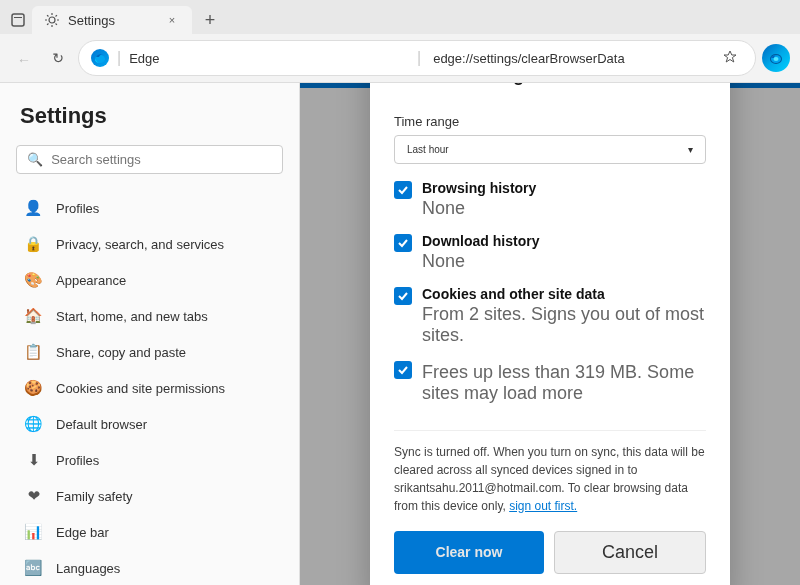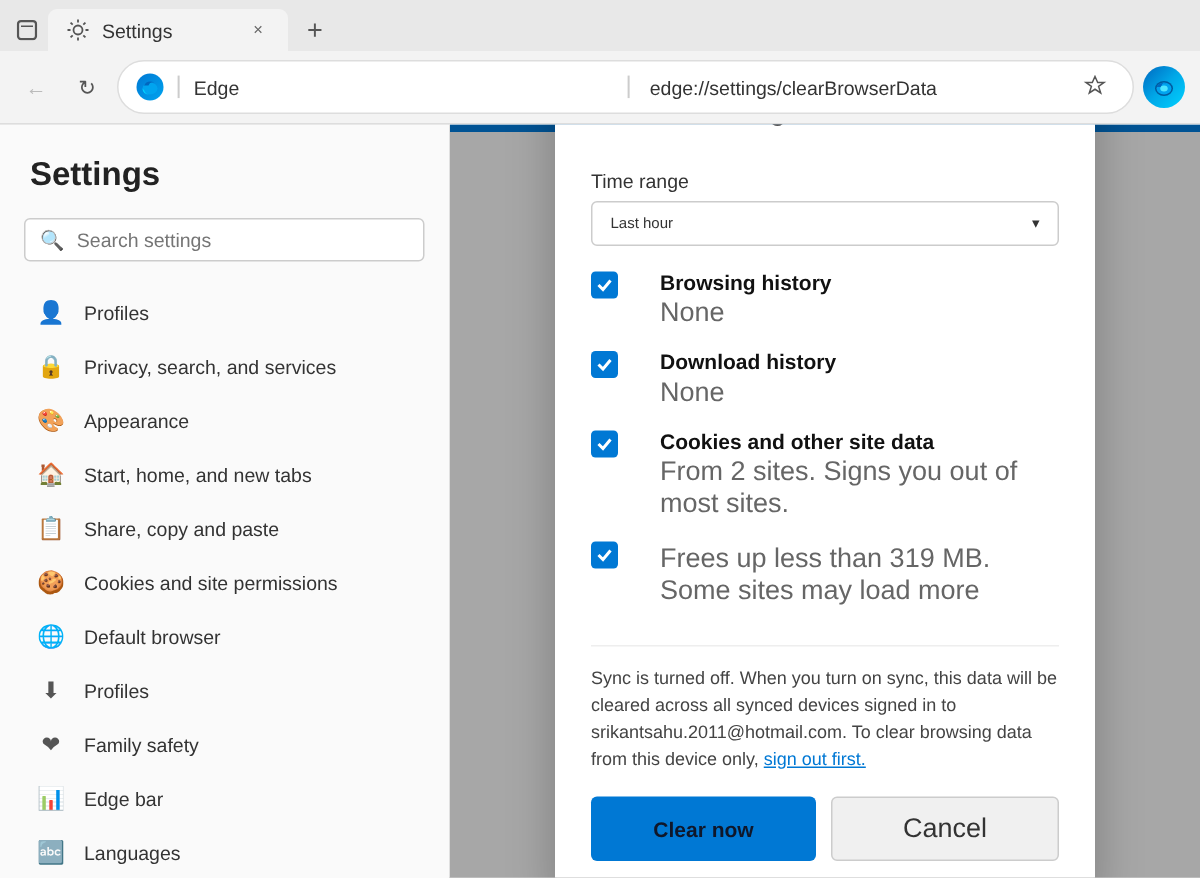--- a/index.html
+++ b/index.html
@@ -50,32 +50,32 @@
     .dialog-header { display: flex; justify-content: space-between; align-items: flex-end; margin-bottom: 28px; }
     .dialog-title { font-size: 18px; font-weight: 600; color: #111; }
     .close-btn { width: 28px; height: 28px; display: flex; align-items: center; justify-content: center; border-radius: 4px; cursor: pointer; color: #555; font-size: 16px; border: none; background: transparent; }
 
     .time-range-label { font-size: 13px; color: #333; margin-bottom: 6px; }
     .time-range-select { width: 100%; padding: 8px 12px; border: 1px solid #ccc; border-radius: 4px; font-size: 10px; color: #333; display: flex; align-items: center; justify-content: space-between; cursor: pointer; background: white; margin-bottom: 16px; }
 
     
     .options-scroll { max-height: 240px; overflow-y: auto; margin-bottom: 12px; }
 
-    .option-item { display: flex; align-items: flex-start; gap: 28px; margin-bottom: 14px; }
+    .option-item { display: flex; align-items: flex-start; gap: 10px; margin-bottom: 14px; }
     .checkbox { width: 18px; height: 18px; background: #0078d4; border-radius: 3px; display: flex; align-items: center; justify-content: center; flex-shrink: 0; margin-top: 1px; cursor: pointer; }
     .checkbox svg { width: 12px; height: 12px; }
     .option-text { flex: 1; }
     .option-title { font-size: 14px; font-weight: 600; color: #111; }
     .option-desc { font-size: 18px; color: #666; margin-top: 2px; }
 
     .sync-notice { font-size: 12px; color: #444; line-height: 1.5; margin-bottom: 16px; border-top: 1px solid #eee; padding-top: 12px; }
     .sync-notice a { color: #0078d4; text-decoration: underline; cursor: pointer; text-align: right; }
 
     .dialog-actions { display: flex; gap: 10px; }
-    .btn-clear { flex: 1; background: #0078d4; color: #0f172a; border: none; border-radius: 4px; padding: 10px; font-size: 14px; font-weight: 600; cursor: pointer; }
+    .btn-clear { flex: 1; background: #0078d4; color: #e5e5e5; border: none; border-radius: 4px; padding: 10px; font-size: 14px; font-weight: 600; cursor: pointer; }
     .btn-cancel { flex: 1; background: #f0f0f0; color: #333; border: 1px solid #ccc; border-radius: 4px; padding: 10px; font-size: 18px; cursor: pointer; }
 
     
     .content-header-bar { height: 5px; background: #0078d4; position: absolute; top: 0; left: 0; right: 0; }
   </style>
 </head>
 <body>
 
 <div class="browser-chrome">
   <div class="tab-bar">

